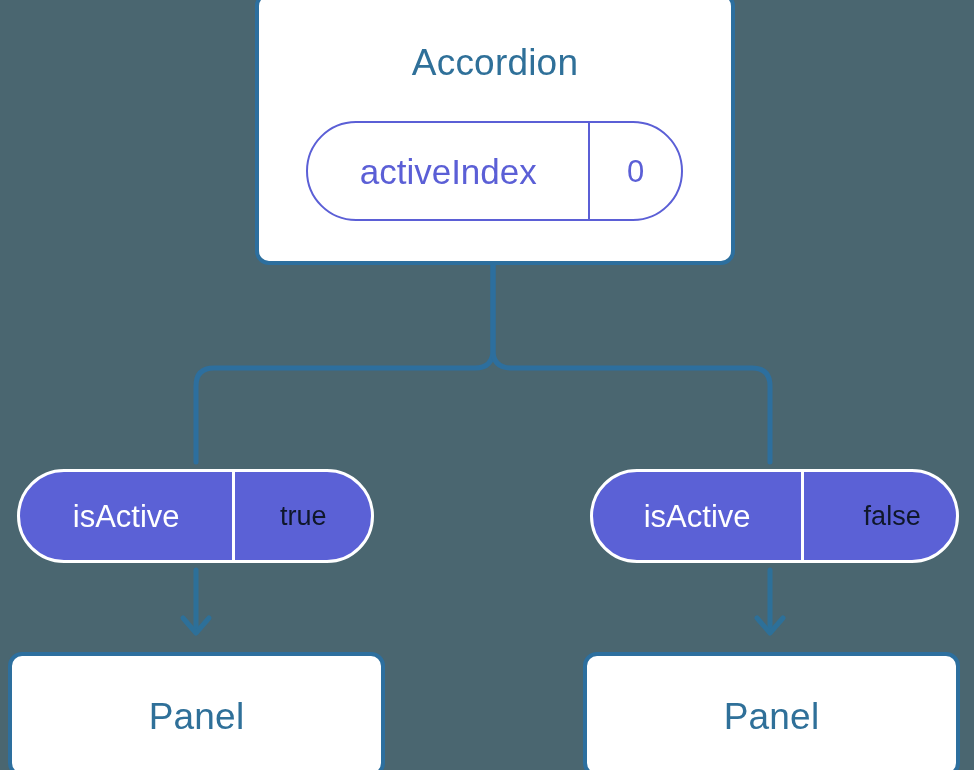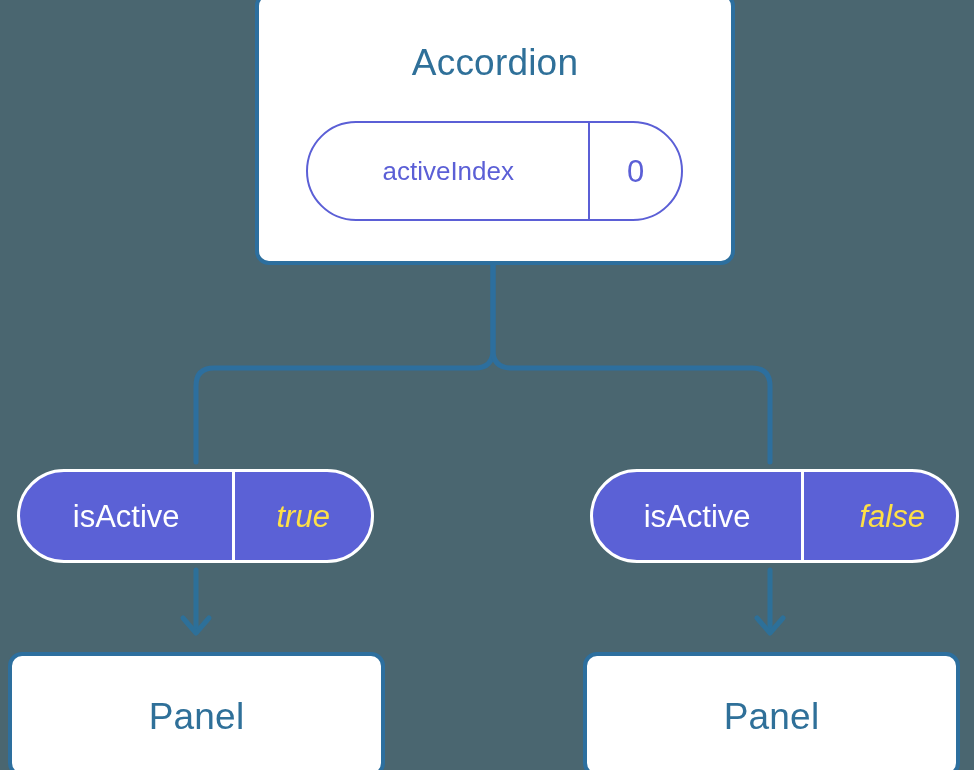--- a/index.html
+++ b/index.html
@@ -94,42 +94,41 @@
     white-space: nowrap;
   }
 
   
   .pill-outline {
     border: 2px solid #5b5fd6;
     background: #ffffff;
   }
   .pill-outline .pill-key {
     color: #5b5fd6;
-    font-size: 26px;
+    font-size: 35px;
   }
   .pill-outline .pill-val {
     color: #5b5fd6;
     font-size: 31px;
     border-left: 2px solid #5b5fd6;
   }
 
   
   .pill-filled {
     border: 3px solid #ffffff;
     background: #5b61d6;
   }
   .pill-filled .pill-key {
     color: #ffffff;
     font-size: 31px;
   }
   .pill-filled .pill-val {
-    color: #fde047;
-    font-size: 31px;
+    color: #0f172a;
+    font-size: 27px;
     border-left: 3px solid #ffffff;
-    font-style: italic;
   }
 
   
   #state-pill {
     left: 306px;
     top: 121px;
     width: 377px;
     height: 100px;
   }
   #state-pill .pill-key { width: 282px; }

